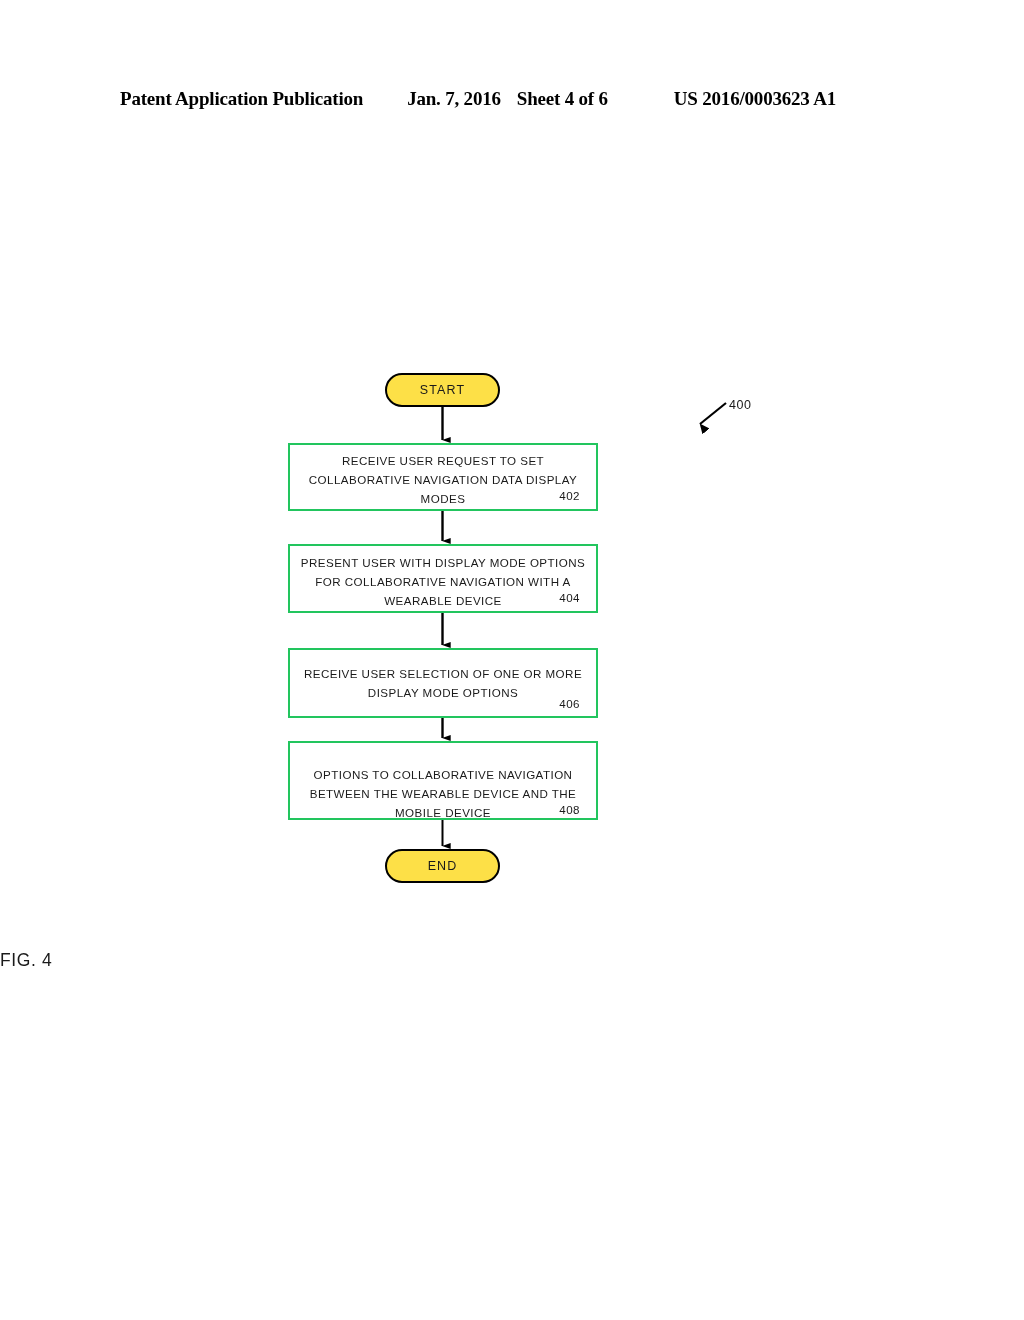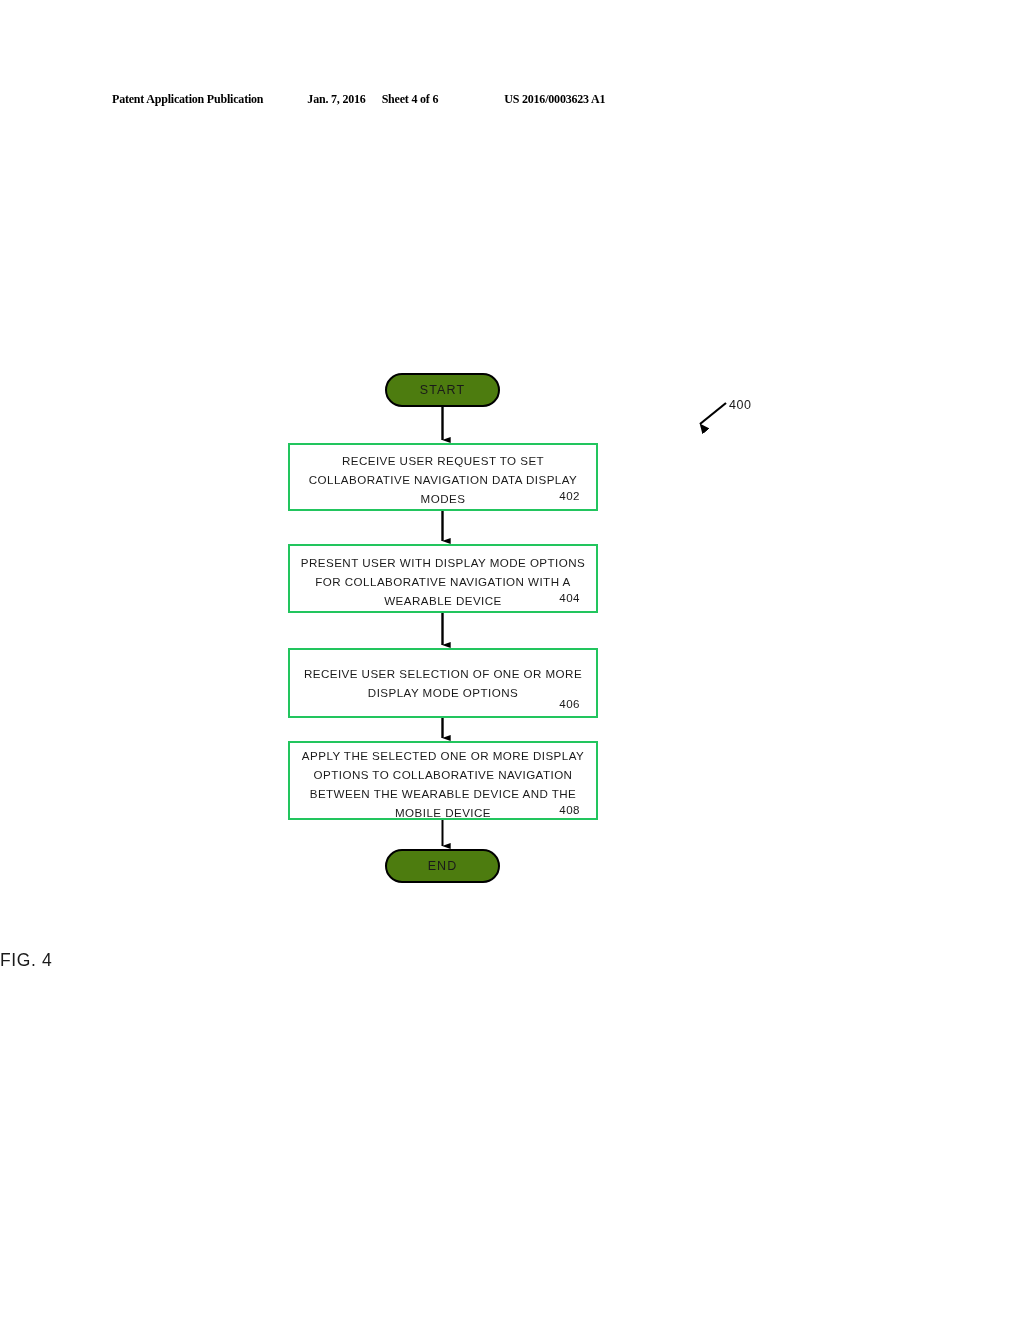--- a/index.html
+++ b/index.html
@@ -12,27 +12,27 @@
     height: 1320px;
     position: relative;
     font-family: "Liberation Sans", sans-serif;
     color: #000000;
     overflow: hidden;
   }
 
   
   .page-header {
     position: absolute;
-    left: 112px;
+    left: 120px;
     top: 86px;
     width: 768px;
     height: 26px;
     font-family: "Liberation Serif", serif;
     font-weight: bold;
-    font-size: 12px;
+    font-size: 19px;
     line-height: 26px;
     letter-spacing: -0.2px;
     white-space: nowrap;
     display: flex;
     align-items: flex-end;
   }
   .hdr-pub    { }
   .hdr-date   { margin-left: 44px; }
   .hdr-sheet  { margin-left: 16px; }
   .hdr-docnum { margin-left: 66px; }
@@ -52,21 +52,21 @@
     width: 1024px;
     height: 1320px;
   }
 
   
   .terminal {
     position: absolute;
     box-sizing: border-box;
     border: 2px solid #000;
     border-radius: 999px;
-    background: #4d7c0f;
+    background: #fde047;
     display: flex;
     align-items: center;
     justify-content: center;
     font-size: 12.5px;
     letter-spacing: 1.1px;
     color: #1a1a1a;
   }
   #terminal-start { left: 385px; top: 373px; width: 115px; height: 34px; }
   #terminal-end   { left: 385px; top: 849px; width: 115px; height: 34px; }
 
@@ -189,21 +189,20 @@
     <div class="ref-num">404</div>
   </div>
 
   <div class="process-box" id="box-406">
     <div class="box-text" style="top:14px;">RECEIVE USER SELECTION OF ONE OR MORE</div>
     <div class="box-text" style="top:33px;">DISPLAY MODE OPTIONS</div>
     <div class="ref-num">406</div>
   </div>
 
   <div class="process-box" id="box-408">
-    <div class="box-text" style="top:3px;">APPLY THE SELECTED ONE OR MORE DISPLAY</div>
     <div class="box-text" style="top:22px;">OPTIONS TO COLLABORATIVE NAVIGATION</div>
     <div class="box-text" style="top:41px;">BETWEEN THE WEARABLE DEVICE AND THE</div>
     <div class="box-text" style="top:60px;">MOBILE DEVICE</div>
     <div class="ref-num">408</div>
   </div>
 
   <div class="terminal" id="terminal-end">
     <span>END</span>
   </div>
 

